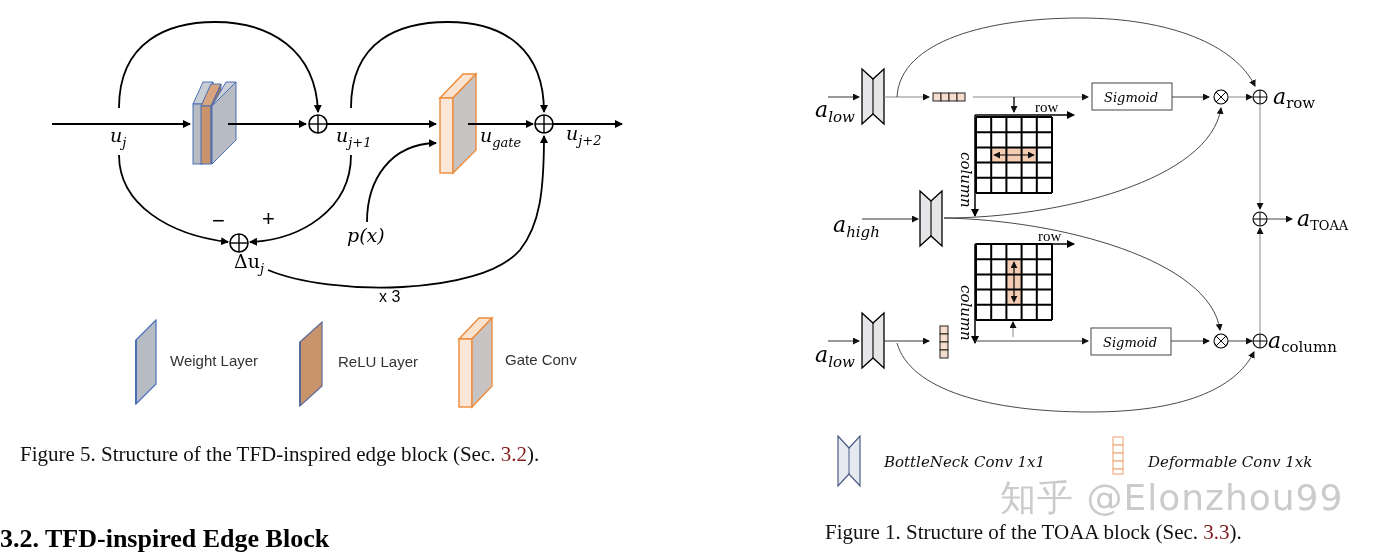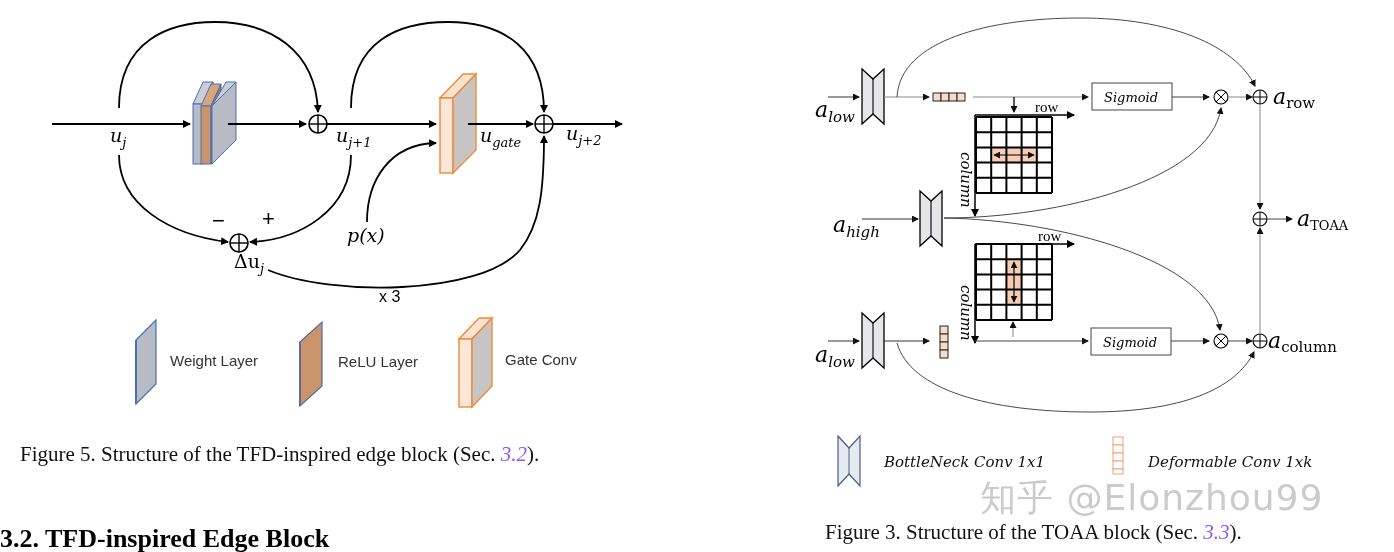--- a/index.html
+++ b/index.html
@@ -2,21 +2,21 @@
 <html><head>
 <meta charset="utf-8">
 <style>
   html, body { margin: 0; padding: 0; background: #ffffff; }
   body { width: 1394px; height: 552px; position: relative; overflow: hidden; }
   svg { position: absolute; left: 0; top: 0; }
   .serif { font-family: "Liberation Serif", "DejaVu Serif", serif; }
   .math { font-family: "DejaVu Serif", "Liberation Serif", serif; font-style: italic; }
   .sans { font-family: "Liberation Sans", "DejaVu Sans", sans-serif; }
   .caption { position: absolute; font-family: "Liberation Serif", serif; font-size: 21px; color: #111; white-space: nowrap; }
-  .ref { color: #8b5cf6; font-style: italic; }
+  .ref { color: #7f1d1d; }
   .heading { position: absolute; font-family: "Liberation Serif", serif; font-weight: bold; font-size: 26px; color: #000; white-space: nowrap; }
   .watermark { position: absolute; font-family: "DejaVu Sans", sans-serif; font-size: 36px; color: rgba(160,160,160,0.55); white-space: nowrap; letter-spacing: 1px; }
 </style>
 </head>
 <body>
 
 <svg width="1394" height="552" viewBox="0 0 1394 552">
   <defs>
     <marker id="ah" markerWidth="8" markerHeight="8" refX="7" refY="4" orient="auto" markerUnits="userSpaceOnUse">
       <path d="M0,0 L8,4 L0,8 z" fill="#000"></path>
@@ -271,17 +271,17 @@
     <text x="1148" y="467">Deformable Conv 1xk</text>
   </g>
 </svg>
 
 <div class="caption" style="left:20px; top:442px;">
   <span>Figure 5. Structure of the TFD-inspired edge block (Sec. </span><span class="ref">3.2</span><span>).</span>
 </div>
 
 <div class="heading" style="left:0px; top:524px;">3.2. TFD-inspired Edge Block</div>
 
-<div class="watermark" style="left:980px; top:474px;">知乎 @Elonzhou99</div>
+<div class="watermark" style="left:1000px; top:474px;">知乎 @Elonzhou99</div>
 
 <div class="caption" style="left:825px; top:520px;">
-  <span>Figure 3. Structure of the TOAA block (Sec. </span><span class="ref">3.3</span><span>).</span>
+  <span>Figure 1. Structure of the TOAA block (Sec. </span><span class="ref">3.3</span><span>).</span>
 </div>
 
 </body></html>

